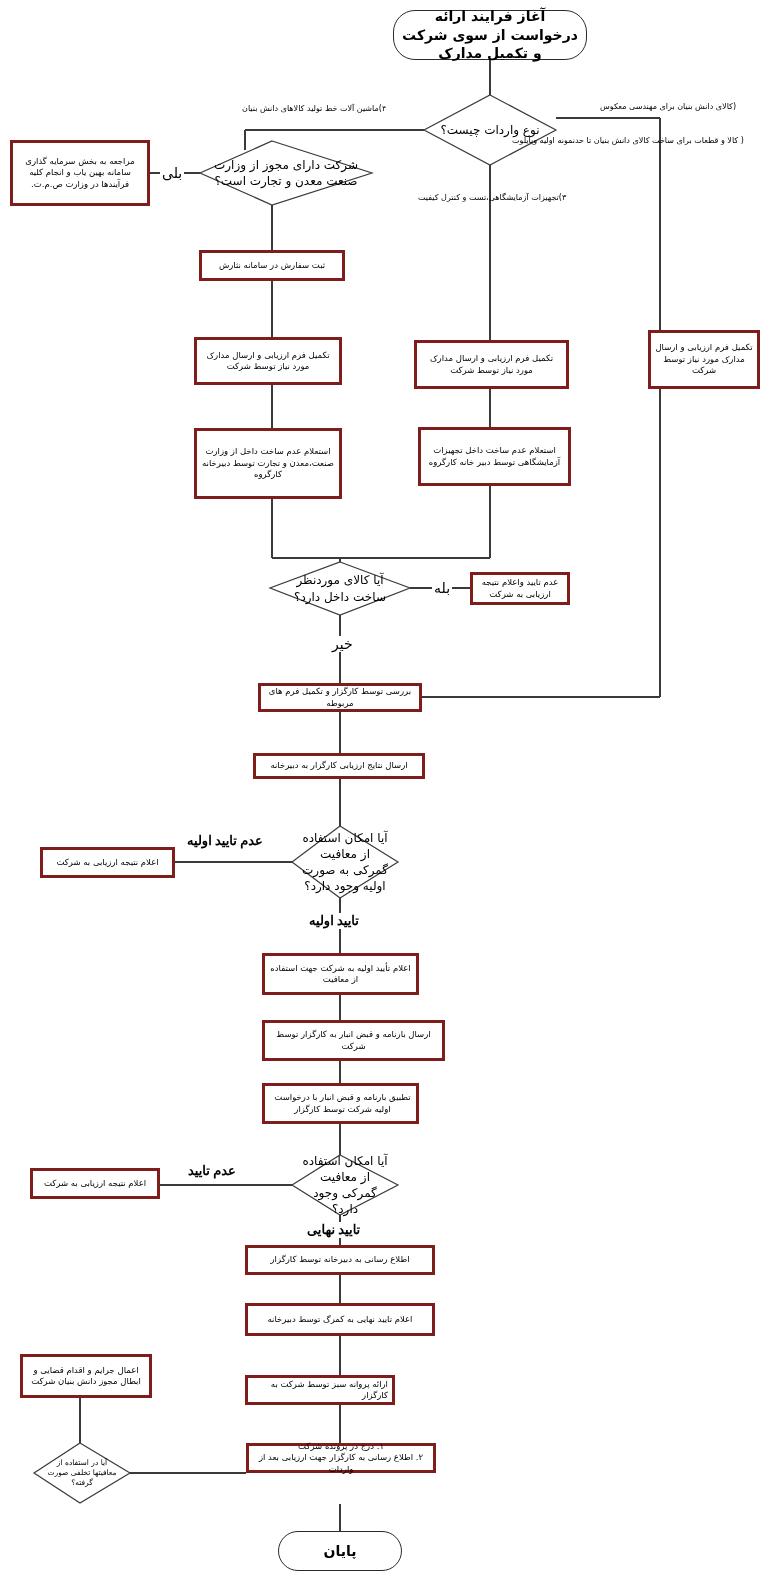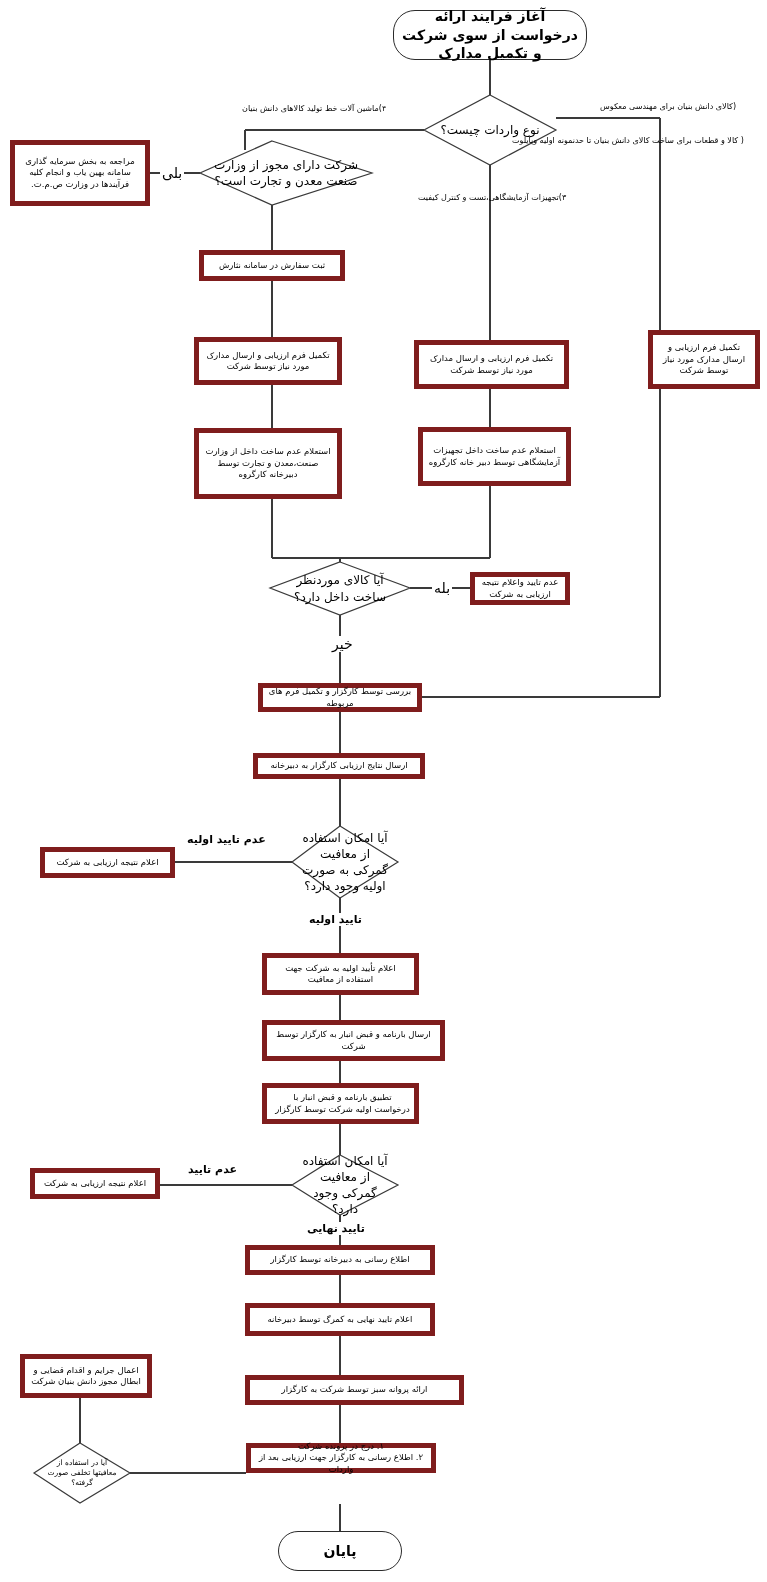--- a/index.html
+++ b/index.html
@@ -16,21 +16,21 @@
     position:absolute;
     box-sizing:border-box;
     display:flex;align-items:center;justify-content:center;
     text-align:center;
     color:#000;
     line-height:1.35;
     white-space:pre-line;
     z-index:2;
   }
   .proc{
-    border:5px solid #7f1d1d;
+    border:3px solid #7f1d1d;
     background:#ffffff;
     font-size:8.5px;
     padding:2px 4px;
   }
   .term{
     border:1.3px solid #2b2b2b;
     background:#ffffff;
     border-radius:22px;
     font-size:14px;
     font-weight:bold;
@@ -44,21 +44,21 @@
   .dec .dectxt{position:relative;z-index:3;}
   .edge-label{
     position:absolute;
     font-size:14px;
     color:#000;
     background:#ffffff;
     padding:0 2px;
     z-index:4;
     white-space:nowrap;
   }
-  .edge-label.bold{font-weight:bold;font-size:11px;}
+  .edge-label.bold{font-weight:bold;font-size:13px;font-family:Liberation Serif, serif;}
   .free-label{
     position:absolute;
     font-size:8px;
     color:#000;
     z-index:4;
     white-space:nowrap;
     background:transparent;
   }
 </style>
 </head>
@@ -239,21 +239,21 @@
   </div>
 
   <div class="node proc" style="left:245px;top:1245px;width:190px;height:30px;">
     <span>اطلاع رسانی به دبیرخانه توسط کارگزار</span>
   </div>
 
   <div class="node proc" style="left:245px;top:1303px;width:190px;height:33px;">
     <span>اعلام تایید نهایی به کمرگ توسط دبیرخانه</span>
   </div>
 
-  <div class="node proc" style="left:245px;top:1375px;width:219px;height:30px;text-align:right;">
+  <div class="node proc" style="left:245px;top:1375px;width:150px;height:30px;text-align:right;">
     <span>ارائه پروانه سبز توسط شرکت به کارگزار</span>
   </div>
 
   <div class="node proc" style="left:246px;top:1443px;width:190px;height:30px;">
     <span>۱. درج در پرونده شرکت
 ۲. اطلاع رسانی به کارگزار جهت ارزیابی بعد از واردات</span>
   </div>
 
   <div class="node dec" style="left:34px;top:1443px;width:96px;height:60px;font-size:7.5px;">
     <span class="dectxt">آیا در استفاده از معافیتها تخلفی صورت گرفته؟</span>

